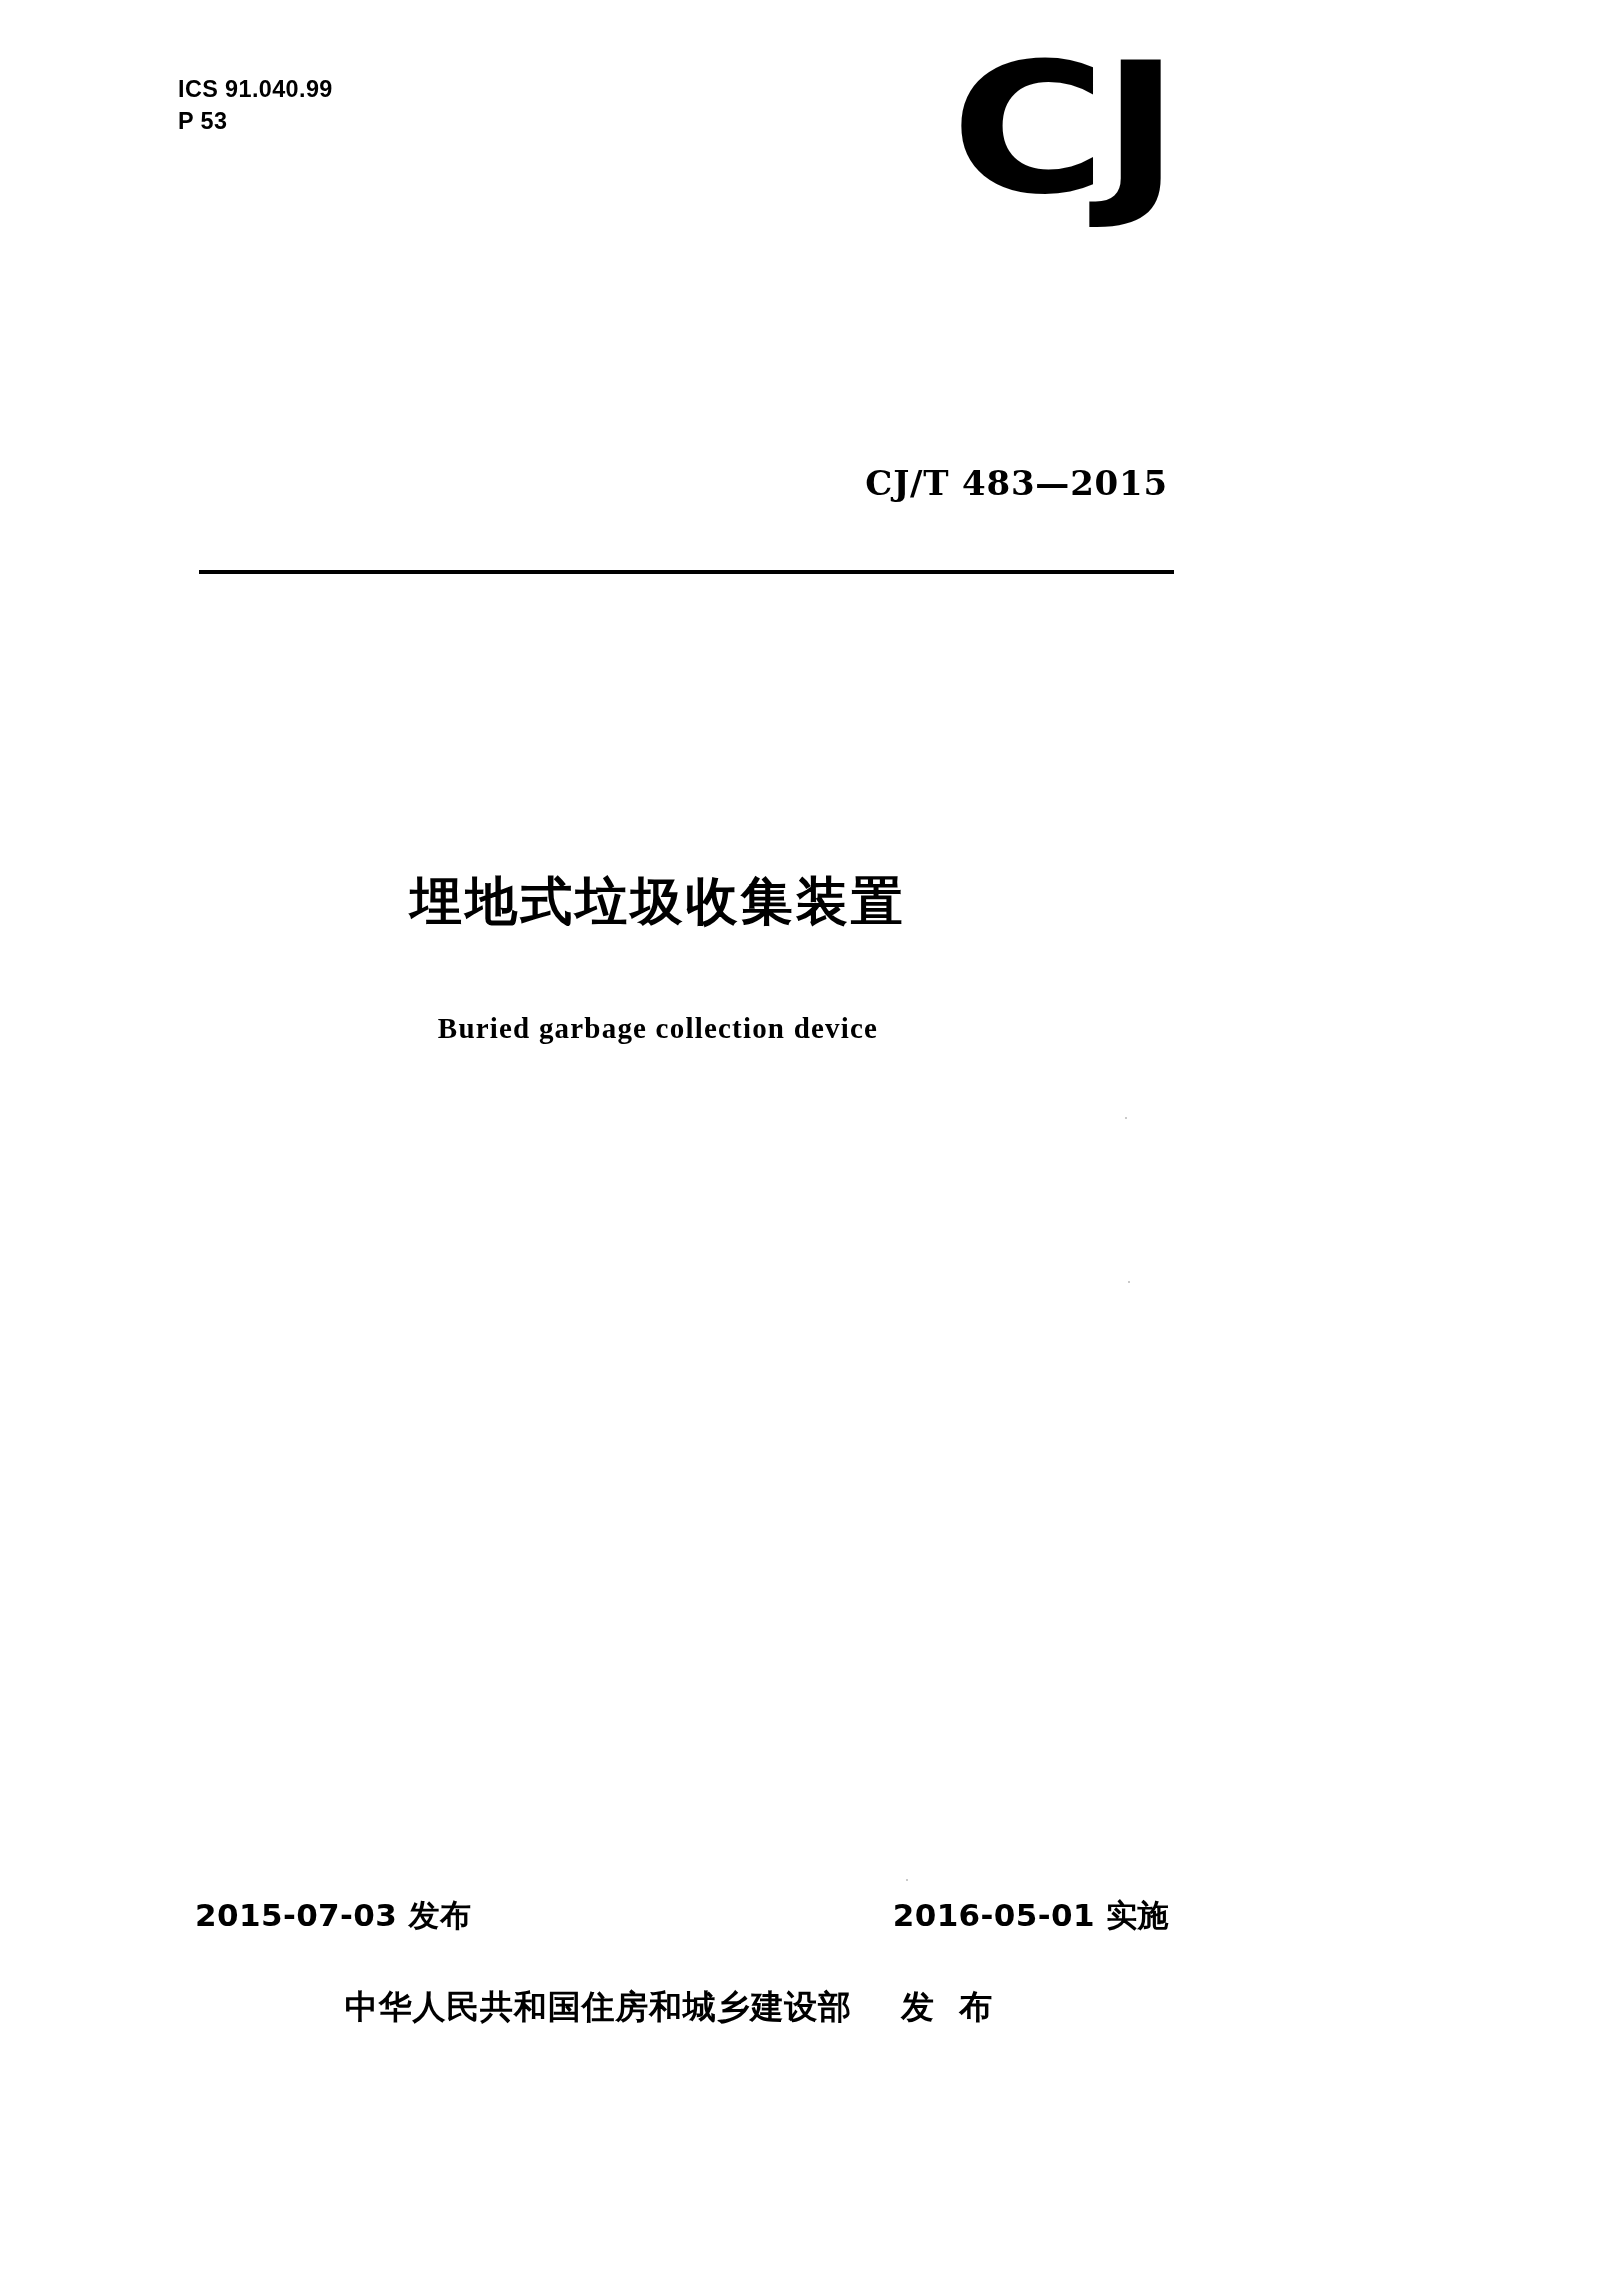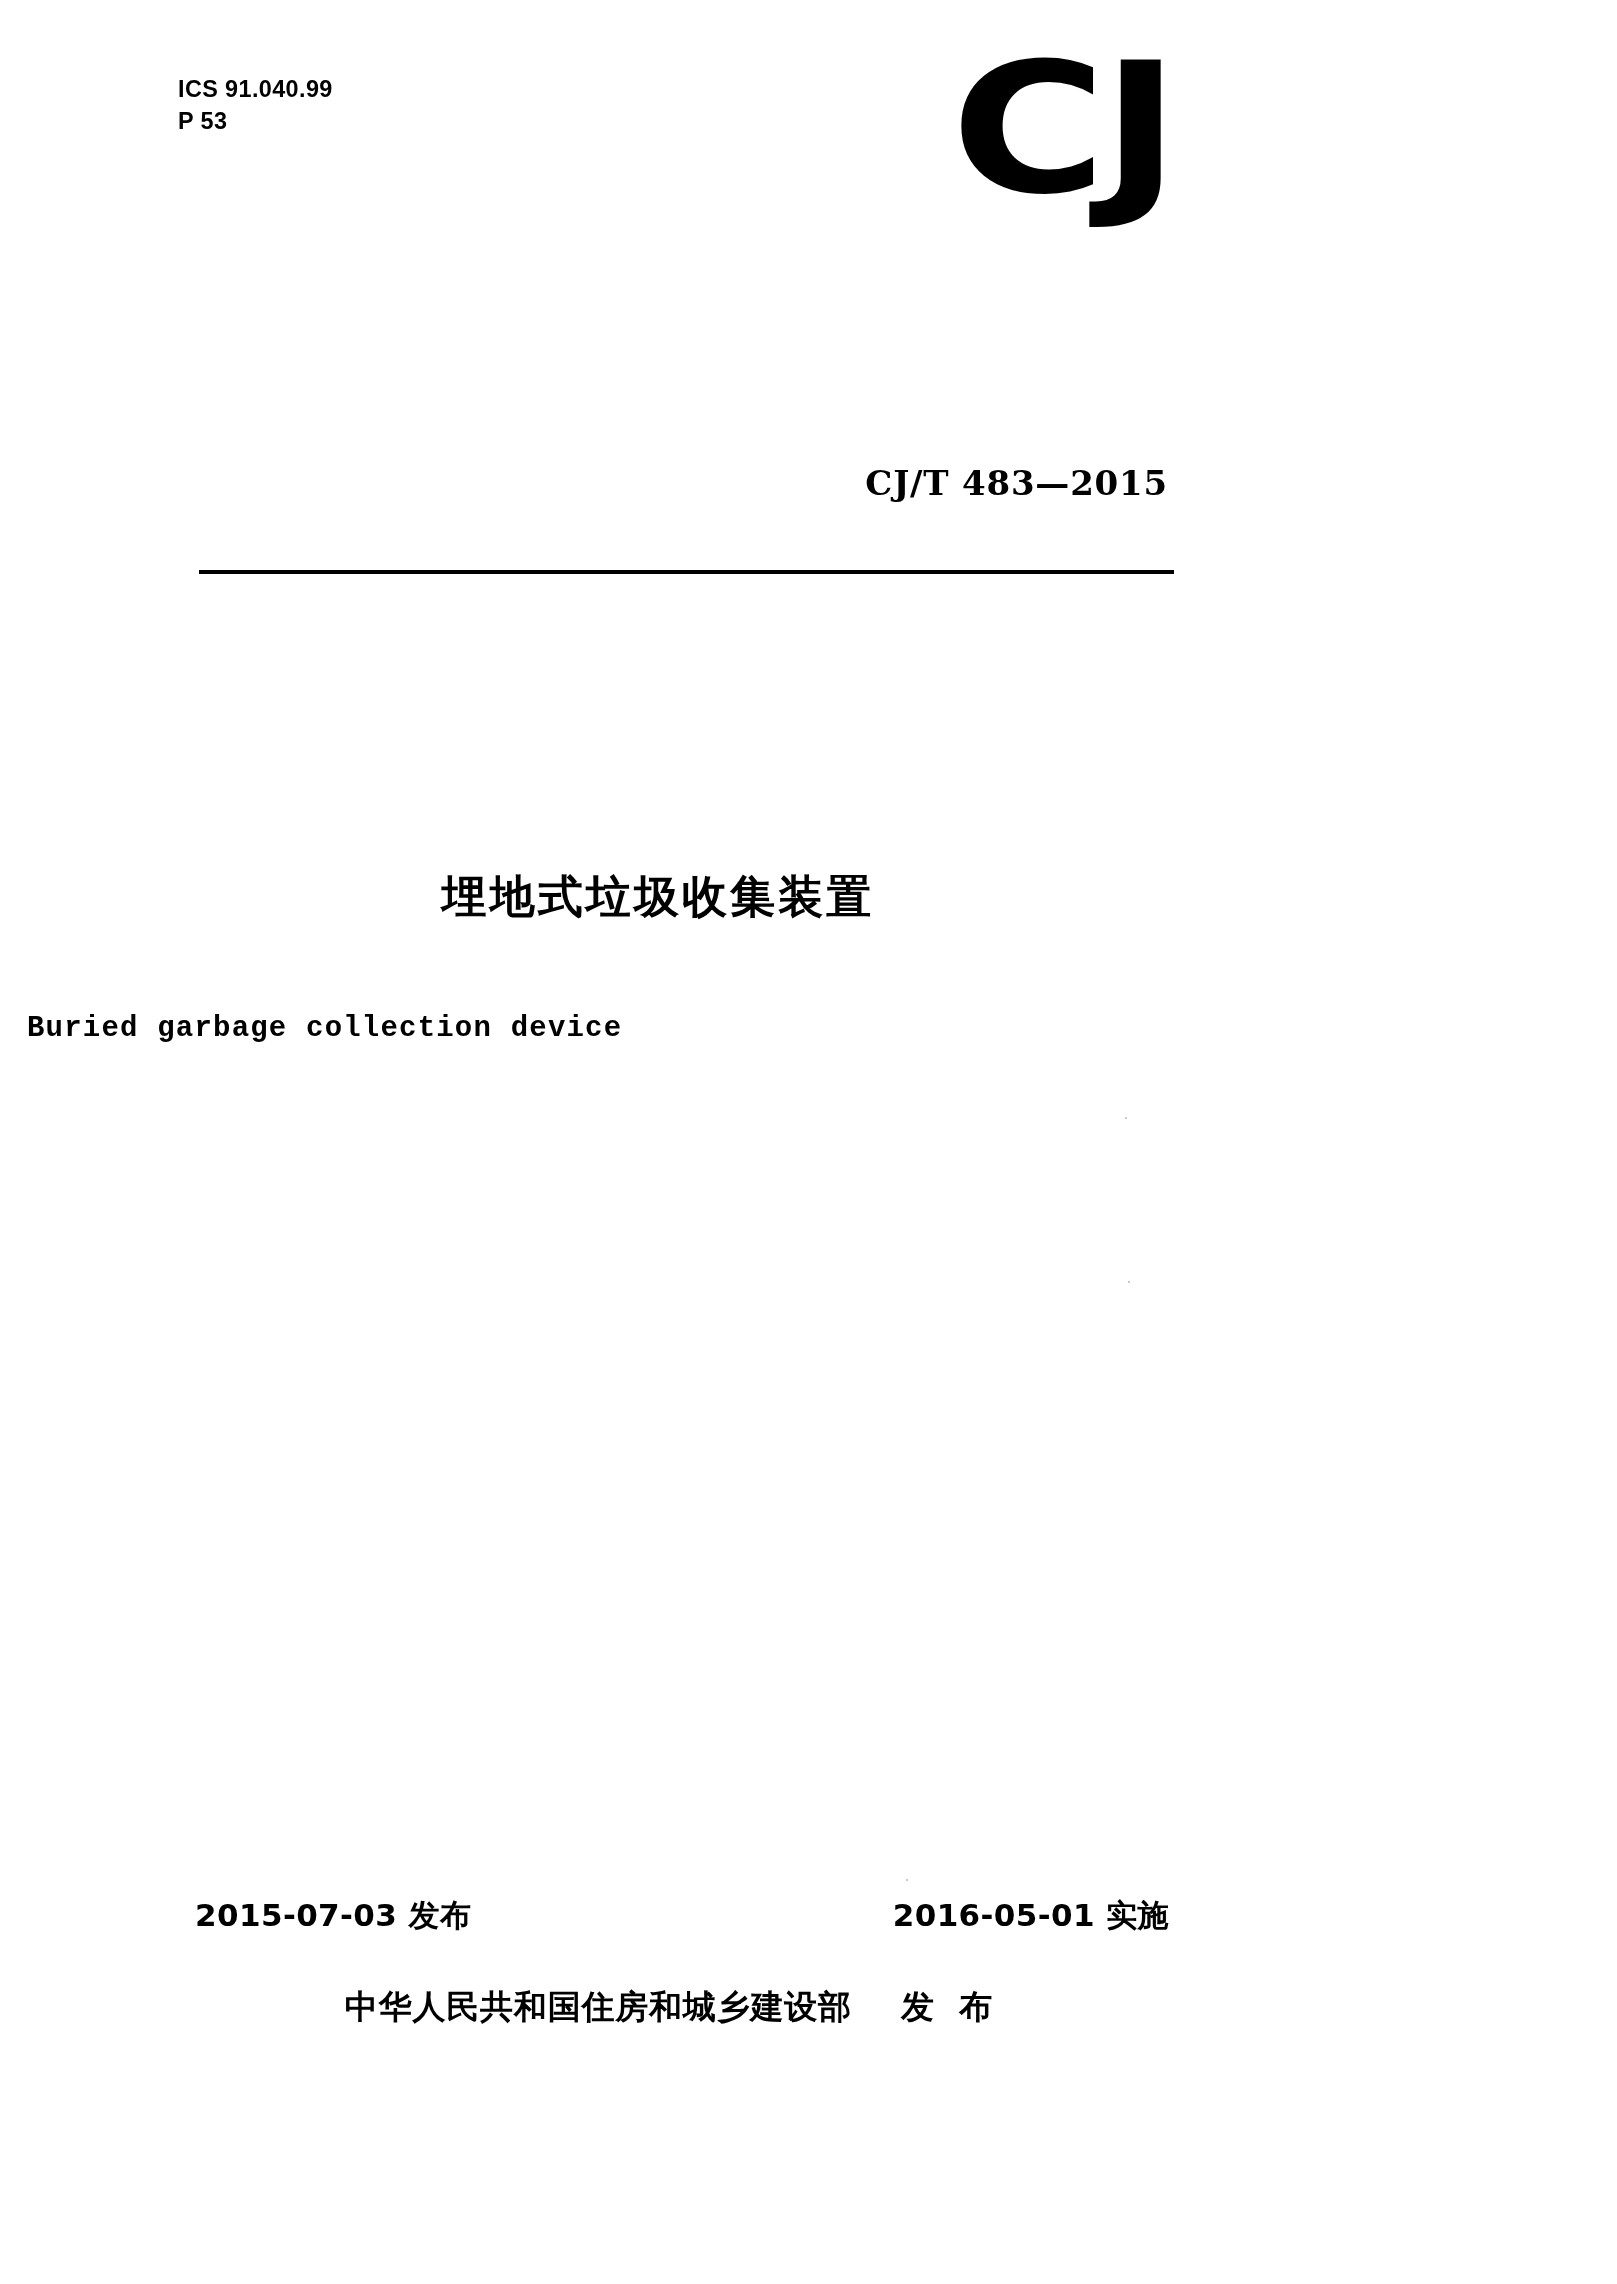--- a/index.html
+++ b/index.html
@@ -83,33 +83,33 @@
 
   
   .doc-title-cn {
     position: absolute;
     left: 0;
     right: 0;
     top: 867px;
     text-align: center;
     font-family: "DejaVu Sans", sans-serif;
     font-weight: bold;
-    font-size: 45px;
+    font-size: 52px;
     letter-spacing: 3.1px;
   }
   .doc-title-en {
     position: absolute;
     left: 0;
     right: 0;
     top: 1012px;
-    font-family: Liberation Mono, monospace;
+    text-align: center;
+    font-family: Liberation Serif, serif;
     font-weight: bold;
     font-size: 29px;
     letter-spacing: 1.2px;
-    margin-left: 27px;
   }
 
   
   .date-row {
     position: absolute;
     left: 195px;
     right: 147px;
     top: 1895px;
     display: flex;
     justify-content: space-between;

